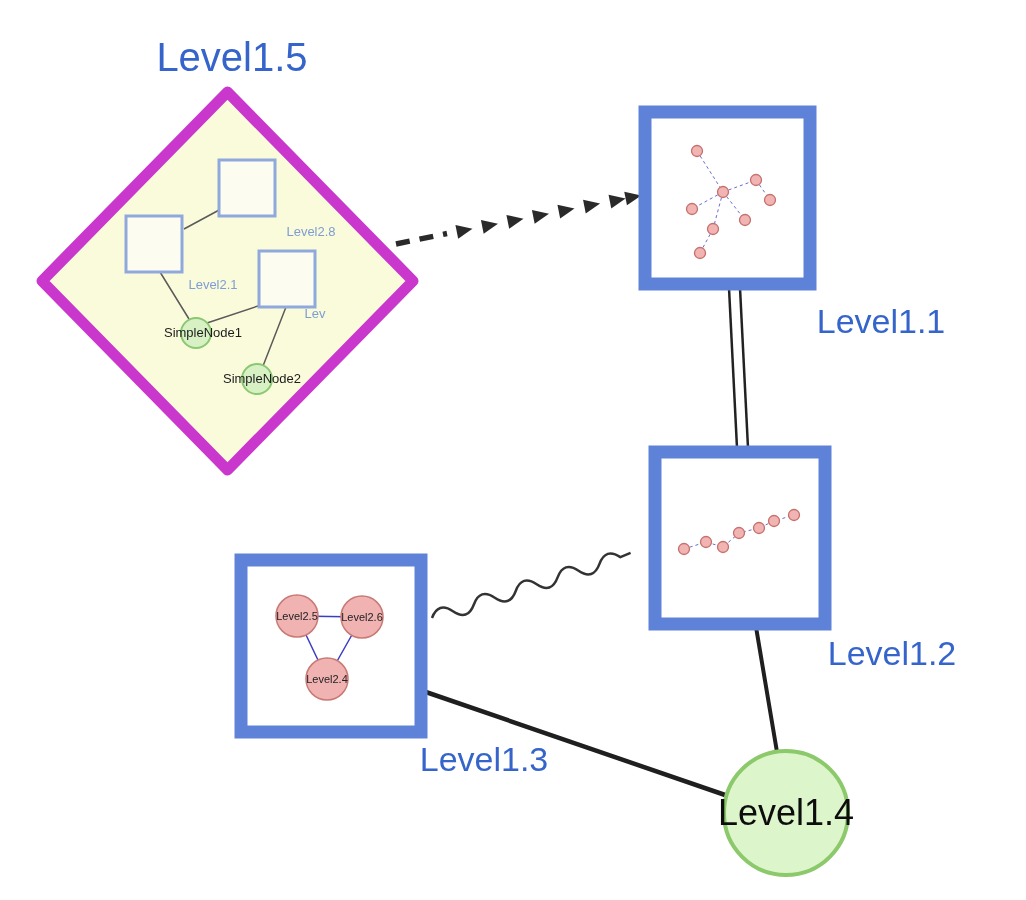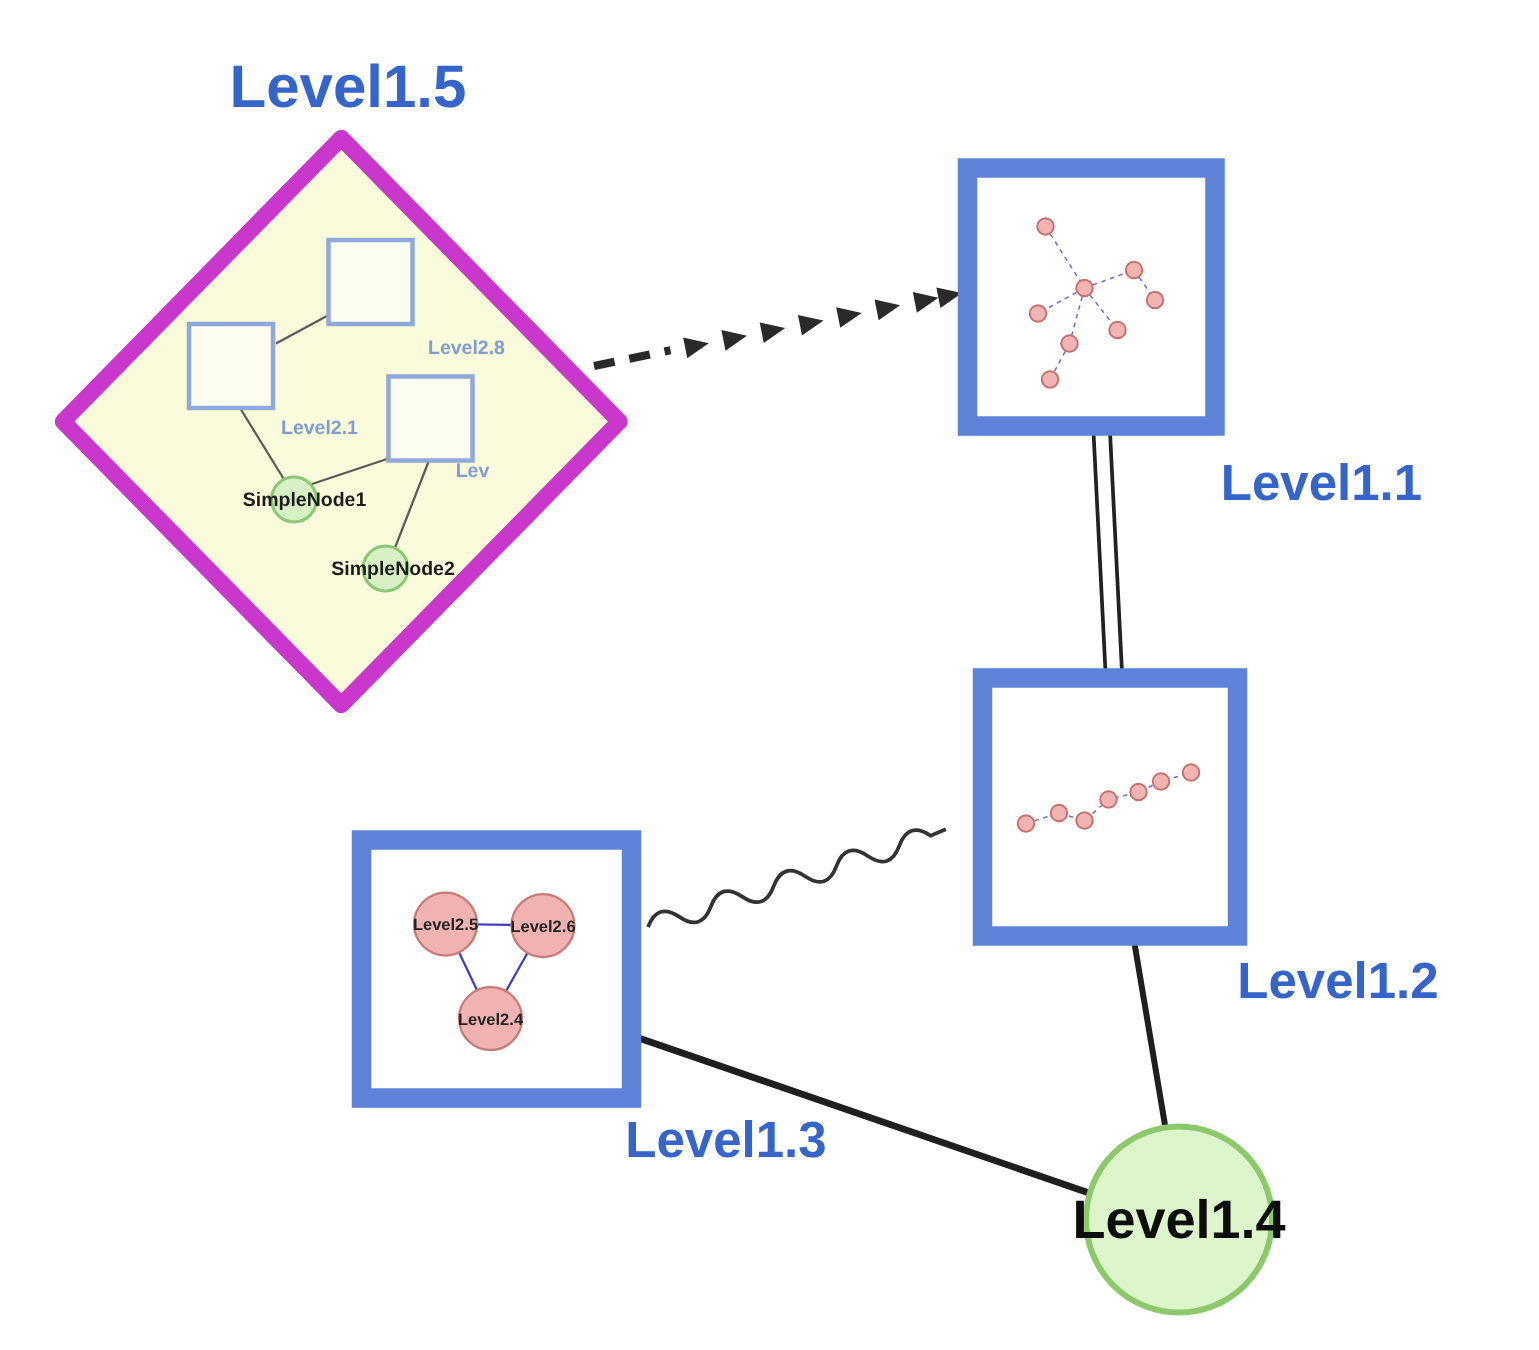--- a/index.html
+++ b/index.html
@@ -3,21 +3,20 @@
   <meta charset="utf-8">
   <style>
     html, body { margin: 0; padding: 0; background: #ffffff; }
     .canvas {
       position: relative;
       width: 1026px;
       height: 900px;
       background: #ffffff;
       overflow: hidden;
       font-family: "Liberation Sans", sans-serif;
-      font-weight: bold;
     }
     text { font-family: "Liberation Sans", sans-serif; }
     .group-label   { fill: #3564cb; font-size: 34px; text-anchor: middle; }
     .group-label-xl{ fill: #3564cb; font-size: 40px; text-anchor: middle; }
     .inner-label   { fill: #7f9cd4; font-size: 13px; text-anchor: middle; }
     .node-label    { fill: #1c1c1c; font-size: 13px; text-anchor: middle; }
     .tiny-label    { fill: #222222; font-size: 11px; text-anchor: middle; }
     .big-black-label { fill: #0d0d0d; font-size: 36px; text-anchor: middle; }
   </style>
 </head>

